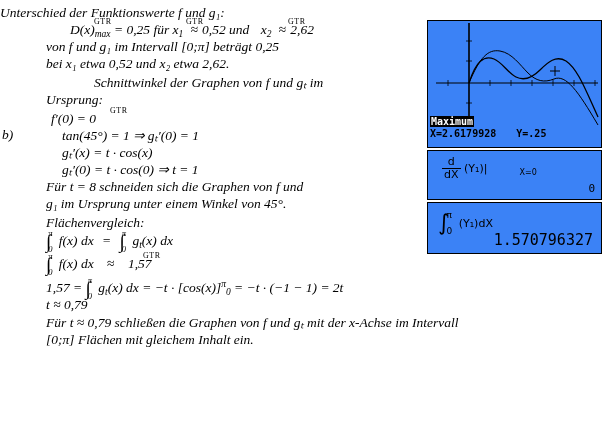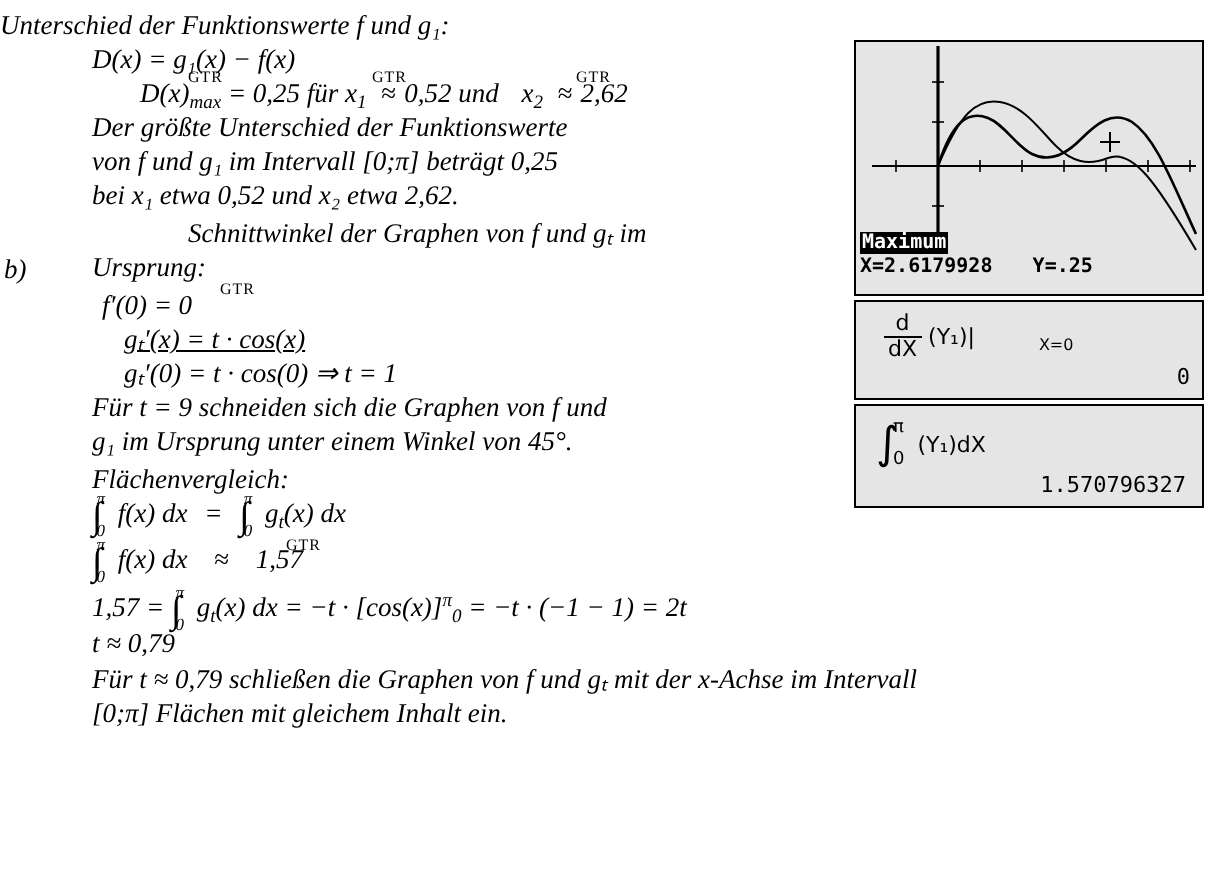--- a/index.html
+++ b/index.html
@@ -108,21 +108,21 @@
 
   
   .calc {
     position: absolute;
     left: 427px;
     top: 20px;
     width: 175px;
   }
   .screen {
     border: 1.5px solid #000;
-    background: #e5e5e5;
+    background: #3b82f6;
     box-sizing: border-box;
   }
   .screen1 {
     width: 175px;
     height: 128px;
     position: relative;
     overflow: hidden;
   }
   .screen2 {
     width: 175px;
@@ -176,64 +176,63 @@
     left: 10px;
     top: 4px;
     font-family: "DejaVu Sans", sans-serif;
     font-size: 11px;
   }
   .intres {
     position: absolute;
     right: 8px;
     bottom: 4px;
     font-family: "DejaVu Sans Mono", monospace;
-    font-size: 11px;
+    font-size: 15px;
     text-align: center;
   }
 </style>
 </head>
 <body>
 
 <div class="page">
 
   <div class="textcol">
 
     <div class="line">Unterschied der Funktionswerte f und g₁:</div>
 
-    <div class="line indent">D(x) = g₁(x) − f(x)</div>
 
     <div class="line" style="height:17px; position:relative;">
       <span style="position:absolute; left:46px; top:0;margin-left:24px;" class="math">
         <span>D(x)</span><span class="sub">max</span>
         <span>= 0,25 für x</span><span class="sub">1</span>
         <span class="approx" style="margin:0 4px;">≈</span><span>0,52 und</span>
         <span style="margin-left:8px;">x</span><span class="sub">2</span>
         <span class="approx" style="margin:0 4px;">≈</span><span>2,62</span>
       </span>
       <span class="gtr" style="position:absolute; left:94px; top:-8px;">GTR</span>
       <span class="gtr" style="position:absolute; left:186px; top:-8px;">GTR</span>
       <span class="gtr" style="position:absolute; left:288px; top:-8px;">GTR</span>
     </div>
 
-    <div class="line indent">Der größte Unterschied der Funktionswerte</div>
     <div class="line indent">von f und g₁ im Intervall [0;π] beträgt 0,25</div>
     <div class="line indent">bei x₁ etwa 0,52 und x₂ etwa 2,62.</div>
 
     <div class="line indent" style="margin-top:2px;margin-left:48px;">Schnittwinkel der Graphen von f und gₜ im</div>
     <div class="line indent">Ursprung:</div>
 
     <div class="line" style="height:17px; position:relative; margin-top:2px;">
       <span class="math" style="position:absolute; left:51px; top:0;">f′(0) = 0</span>
       <span class="gtr" style="position:absolute; left:110px; top:-8px;">GTR</span>
     </div>
 
-    <div class="line" style="padding-left:62px;text-decoration:underline;">gₜ′(x) = t · cos(x)</div>
+    <div class="line" style="padding-left:62px;">tan(45°) = 1   ⇒   gₜ′(0) = 1</div>
+    <div class="line" style="padding-left:62px;">gₜ′(x) = t · cos(x)</div>
     <div class="line" style="padding-left:62px;">gₜ′(0) = t · cos(0)   ⇒   t = 1</div>
 
-    <div class="line indent">Für t = 9 schneiden sich die Graphen von f und</div>
+    <div class="line indent">Für t = 8 schneiden sich die Graphen von f und</div>
     <div class="line indent">g₁ im Ursprung unter einem Winkel von 45°.</div>
 
     <div class="line indent" style="margin-top:2px;">Flächenvergleich:</div>
 
     <div class="line" style="height:19px; position:relative;">
       <span class="math" style="position:absolute; left:46px; top:-1px;">
         <span class="intsym">∫</span><span class="intlim"><span class="up">π</span><span class="lo">0</span></span>
         <span>f(x) dx</span>
         <span style="margin:0 5px;">=</span>
         <span class="intsym">∫</span><span class="intlim"><span class="up">π</span><span class="lo">0</span></span>

